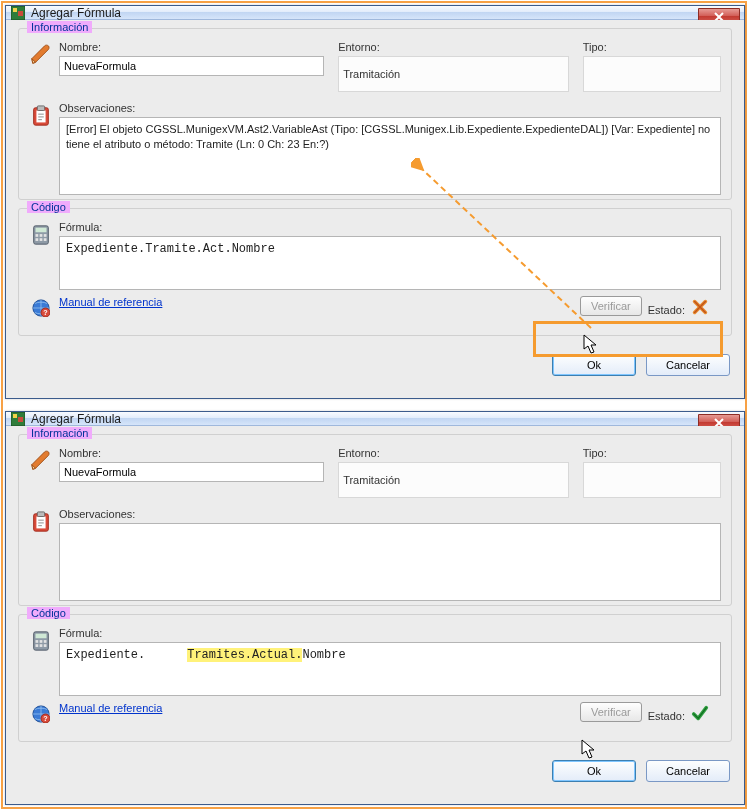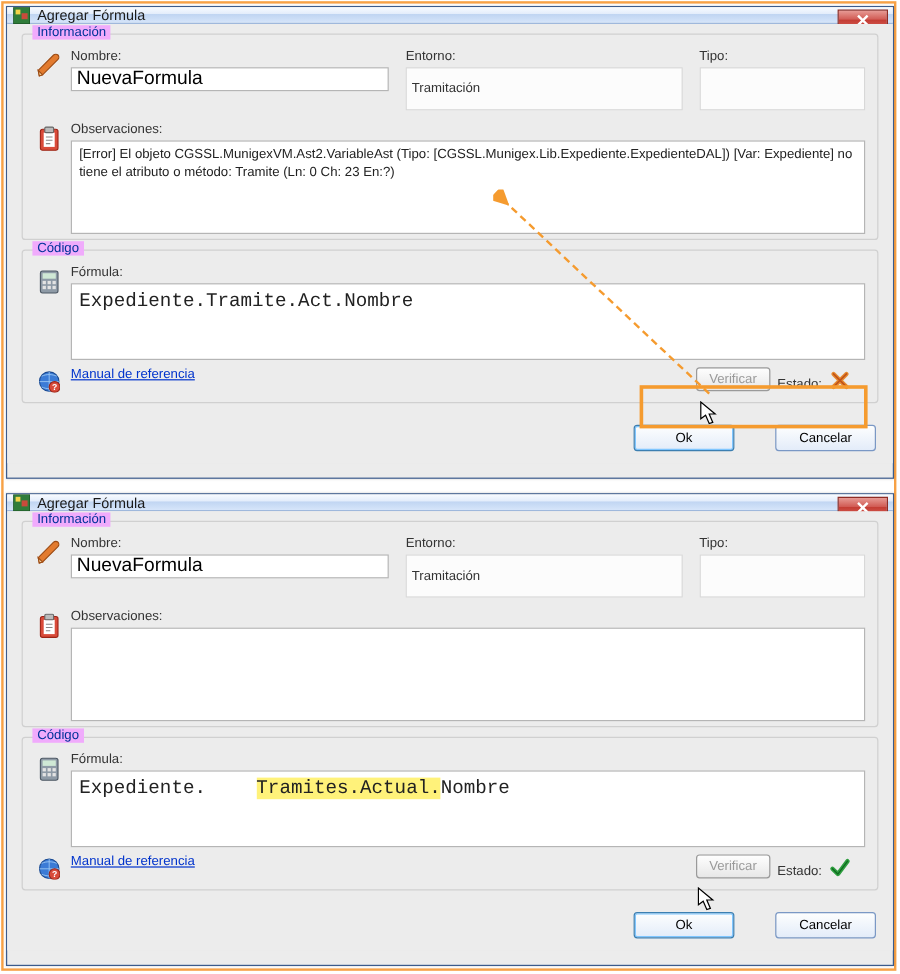--- a/index.html
+++ b/index.html
@@ -87,21 +87,21 @@
   .col { flex: 1 1 0; min-width: 0; }
   .col.wide { flex: 1.15 1 0; }
   .label { color: #333; margin-bottom: 3px; display:block; }
   .txt {
     width: 100%;
     height: 20px;
     border: 1px solid #b5b5b5;
     background: #fff;
     padding: 2px 4px;
     font-family: inherit;
-    font-size: 16px;
+    font-size: 11px;
   }
   .txtro {
     width: 100%;
     height: 36px;
     border: 1px solid #d8d8d8;
     background: #fcfcfc;
     padding: 2px 4px;
     font-family: inherit;
     font-size: 11px;
     color: #333;
@@ -112,21 +112,21 @@
     background: #fff;
     padding: 4px 6px;
     font-family: inherit;
     font-size: 11px;
     resize: none;
     overflow-y: scroll;
     line-height: 1.35;
     color: #222;
   }
   .obs { height: 78px; }
-  .formula { height: 64px; font-family: "Courier New", monospace; font-size: 16px; white-space: pre; }
+  .formula { height: 54px; font-family: "Courier New", monospace; font-size: 12px; white-space: pre; }
   .hl { background: #fff27a; margin-left: 42px; }
   .linktxt { color: #0033cc; text-decoration: underline; cursor: pointer; }
   .verify-row { display:flex; align-items:flex-end; gap:6px; position:absolute; right:12px; }
   .verify-btn {
     height: 20px;
     padding: 0 10px;
     border: 1px solid #9a9a9a;
     border-radius: 3px;
     background: linear-gradient(to bottom, #fefefe, #e7e7e7);
     color: #9a9a9a;
@@ -139,21 +139,20 @@
   .status-icon { width:18px; height:18px; display:flex; align-items:center; justify-content:center; }
   .btnbar { position:absolute; right:14px; bottom:10px; display:flex; gap:10px; }
   .btn {
     width: 84px; height: 22px;
     border: 1px solid #7a98c5;
     border-radius: 3px;
     background: linear-gradient(to bottom, #fdfefe, #e3ecf9);
     font-family: inherit;
     font-size: 11px;
     cursor: pointer;
-    margin-left: 24px;
   }
   .btn.default {
     border: 1px solid #3c7fb1;
     box-shadow: 0 0 0 1px #7fc6ff inset;
   }
   .highlight-box {
     position: absolute;
     border: 3px solid #f59b2f;
     pointer-events: none;
   }

